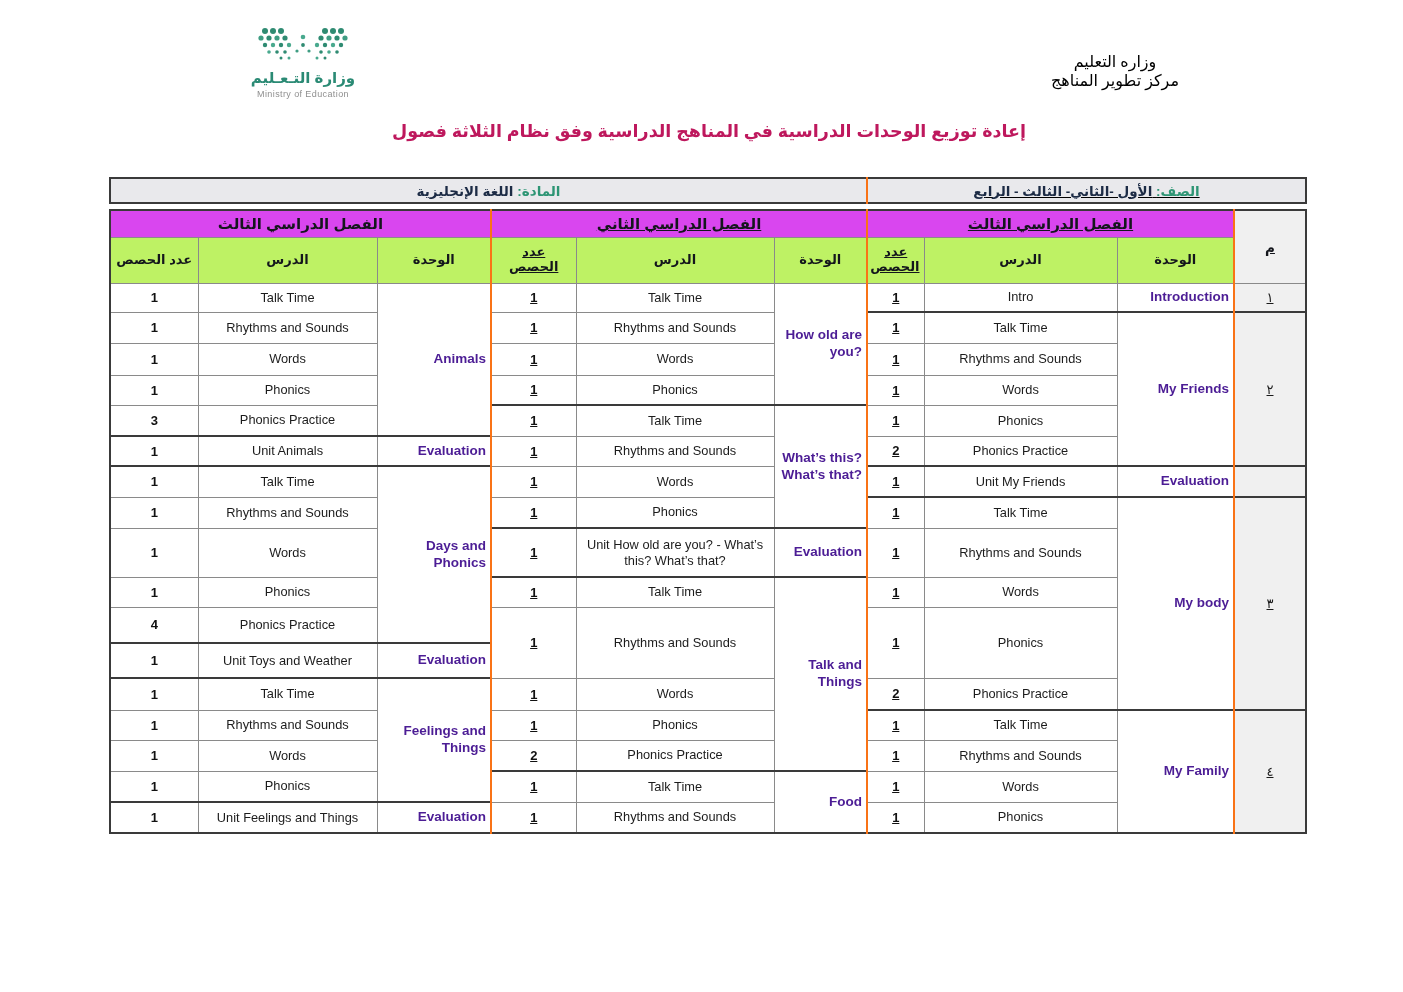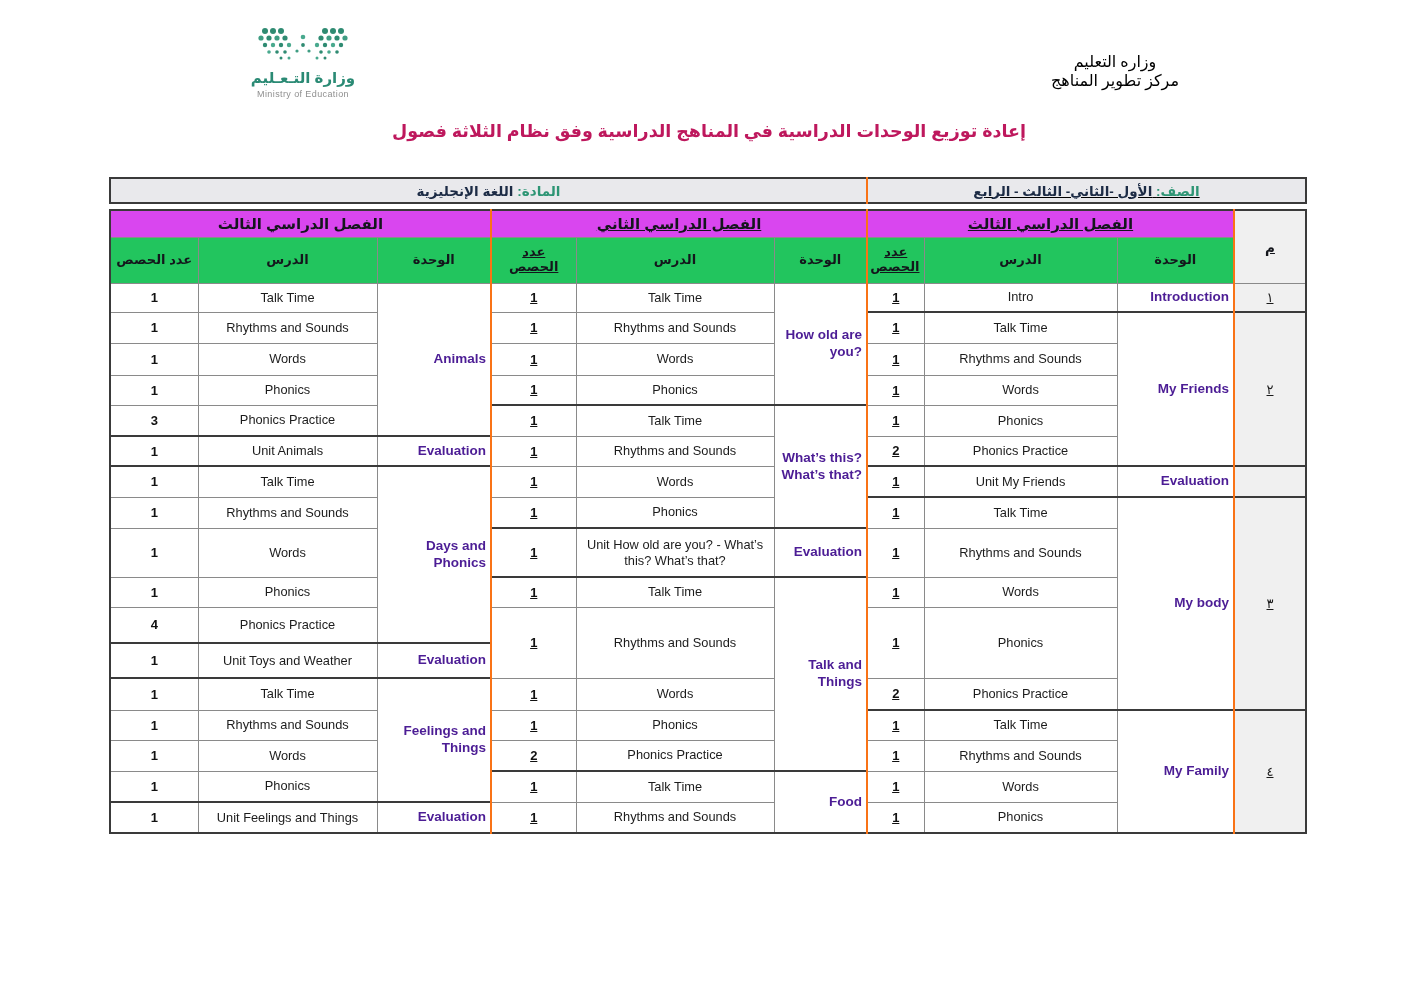--- a/index.html
+++ b/index.html
@@ -25,21 +25,21 @@
   }
   
   .tablewrap{position:absolute;top:177px;left:111px;width:1196px;direction:rtl;}
   table{border-collapse:collapse;table-layout:fixed;width:1196px;border:2px solid #3a3a3a;}
   td,th{border:1px solid #8a8a8a;padding:0 4px;text-align:center;vertical-align:middle;overflow:hidden;}
   .t-top{margin-bottom:5px;}
   .hdr-cell{background:#e9e9ec;font-size:13.5px;}
   .lab{color:#2d9574;font-weight:700;}
   .val{color:#1c2b45;font-weight:700;}
   .sem-h{background:#d946ef;font-weight:700;color:#14161c;font-size:15px;}
-  .sub-h{background:#22c55e;font-weight:700;color:#14161c;font-size:13px;line-height:1.15;}
+  .sub-h{background:#bef264;font-weight:700;color:#14161c;font-size:13px;line-height:1.15;}
   .num-h{background:#f0f0f0;font-weight:700;color:#14161c;font-size:13.5px;}
   .c-num{background:#f0f0f0;font-size:13px;color:#1a1a1a;}
   .c-unit{font-weight:700;font-size:13.5px;color:#4c1d95;direction:ltr;line-height:1.25;text-align:right;}
   .c-lesson{font-size:12.8px;color:#1c1c1c;font-weight:400;direction:ltr;line-height:1.25;margin-left:24px;}
   .c-count{font-weight:700;font-size:13px;color:#111;direction:ltr;}
   .gt{border-top:2px solid #3a3a3a;}
   .bl{border-left:2px solid #f97316;text-decoration:underline;}
 </style>
 </head>
 <body>

